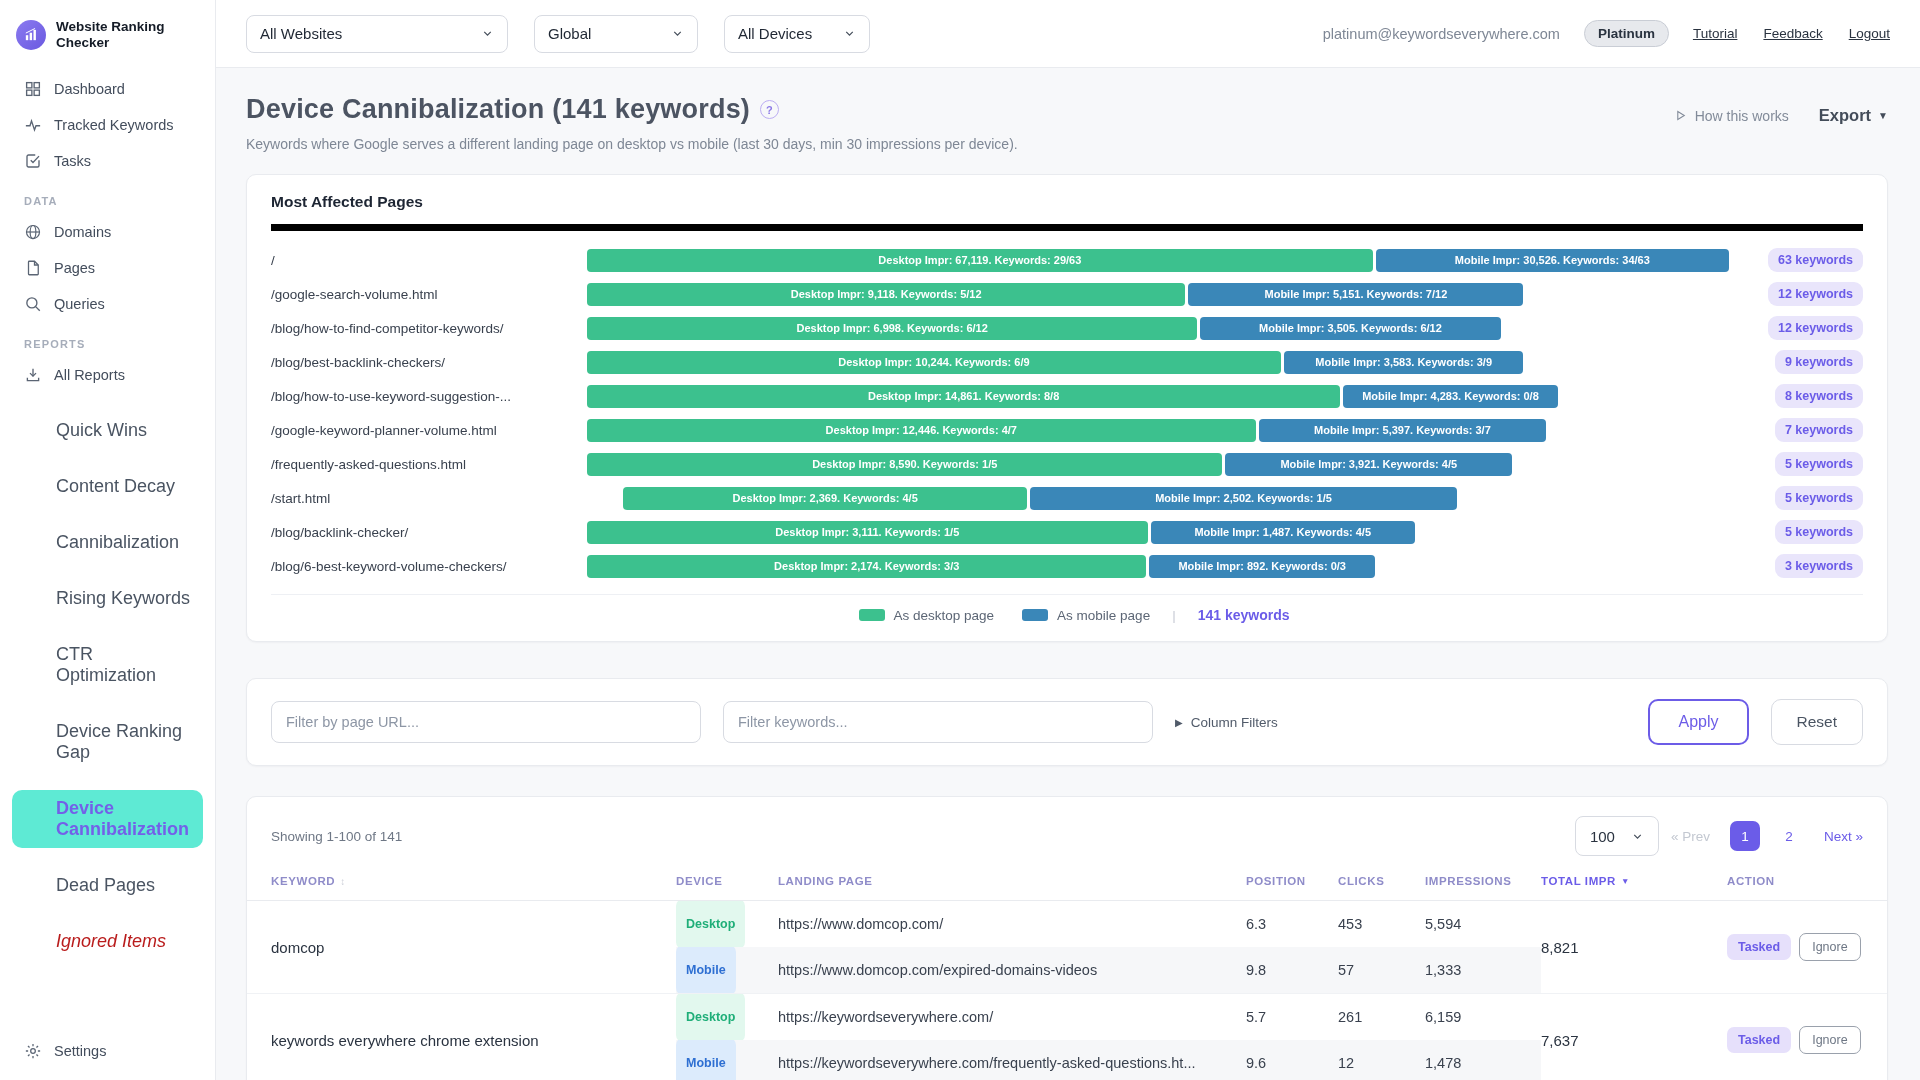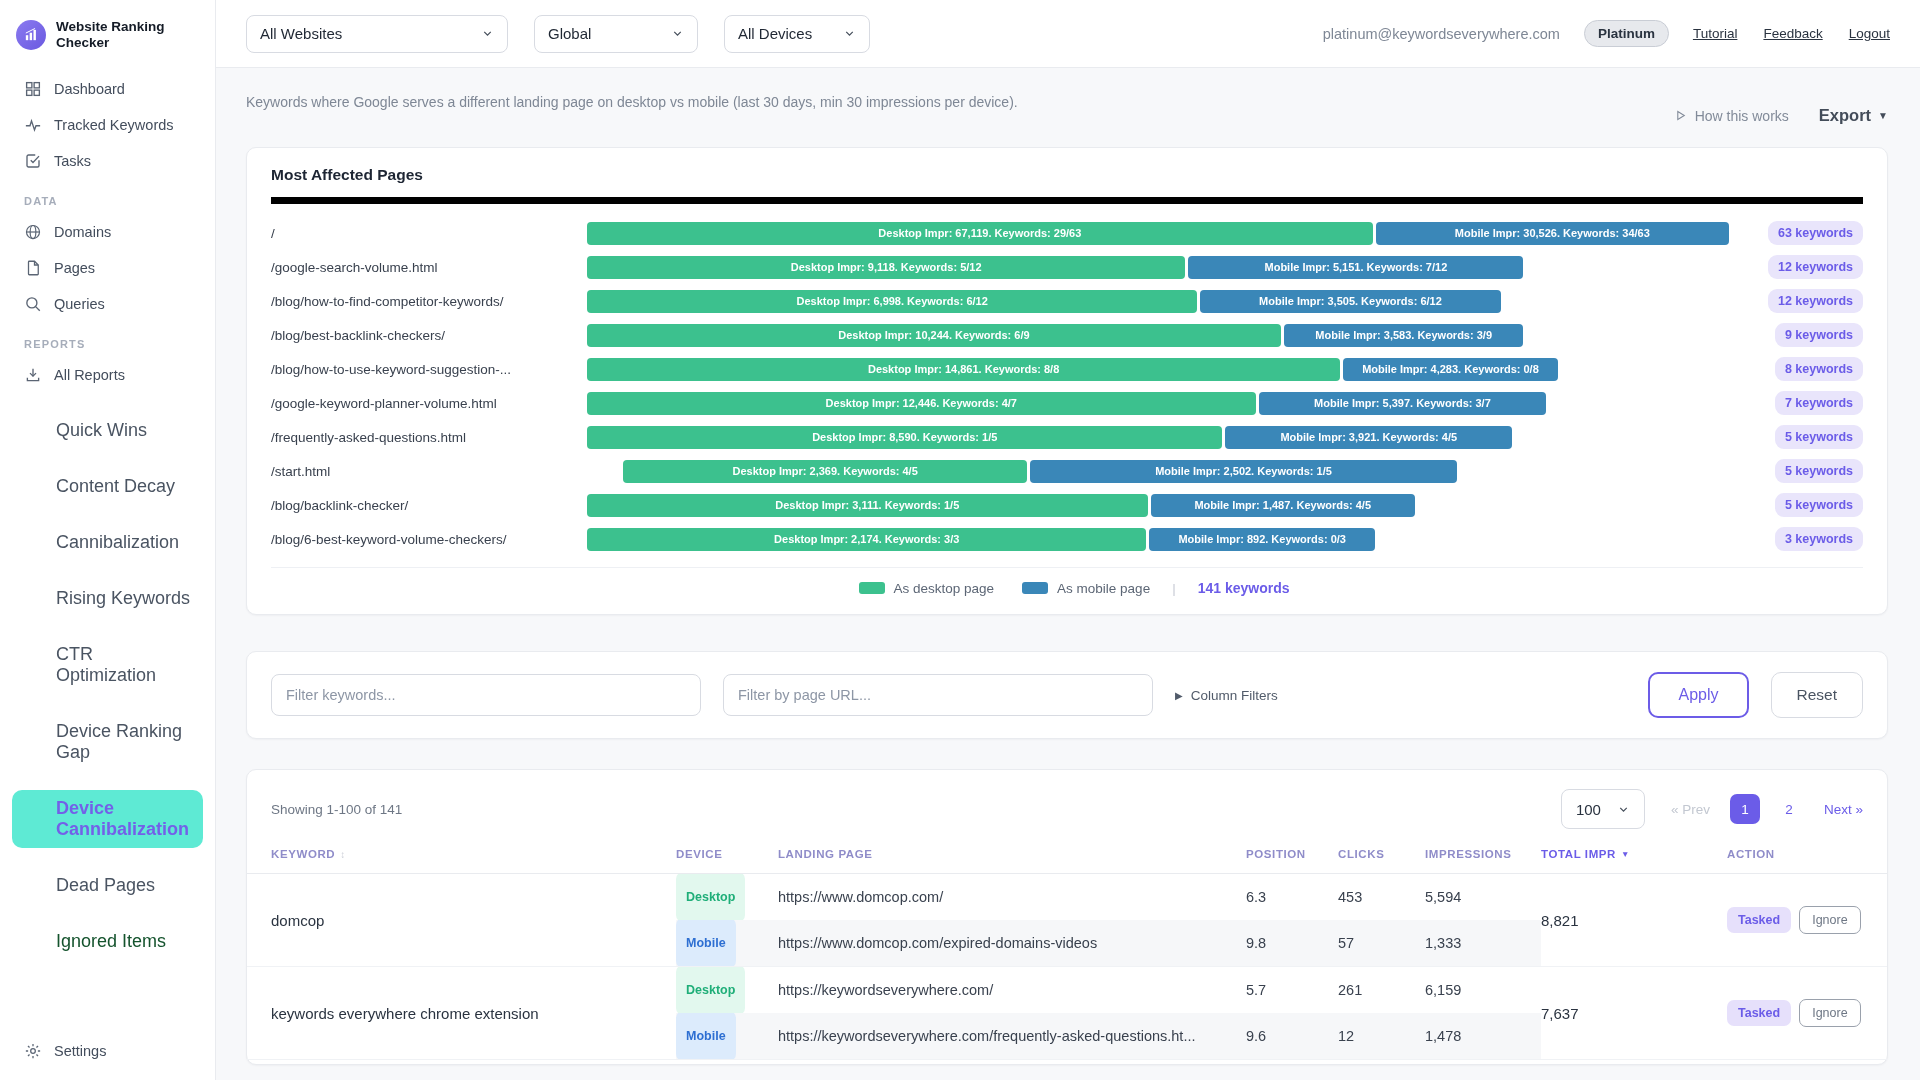--- a/index.html
+++ b/index.html
@@ -11,21 +11,21 @@
   .sidebar{width:216px;background:#fff;border-right:1px solid #e9ebef;display:flex;flex-direction:column;flex:0 0 auto;}
   .logo-row{display:flex;align-items:center;gap:10px;padding:19px 14px 15px 16px;}
   .logo-badge{width:30px;height:30px;border-radius:50%;background:linear-gradient(135deg,#8b7bf0,#6a59e0);display:flex;align-items:center;justify-content:center;flex:0 0 auto;}
   .brand{font-size:13.5px;font-weight:bold;color:#141b26;line-height:1.15;}
   nav{flex:1;padding:6px 10px 0;overflow:hidden;}
   .nav-item{display:flex;align-items:center;gap:12px;padding:9px 14px;border-radius:8px;color:#434d5c;font-size:14.5px;cursor:pointer;}
   .nav-item .ico{width:18px;height:18px;color:#5b6574;display:flex;flex:0 0 auto;}
   .section-label{font-size:11px;font-weight:bold;color:#a6adba;letter-spacing:1.2px;padding:16px 14px 7px;}
   .sub-item{padding:8px 12px 8px 44px;font-size:18px;color:#4a5462;border-radius:10px;cursor:pointer;margin:19px 2px;}
   .sub-item.active{background:#5eead4;color:#7360e8;font-weight:bold;}
-  .sub-item.muted{color:#14532d;}
+  .sub-item.muted{color:#b91c1c;font-style:italic;}
   .settings-row{display:flex;align-items:center;gap:12px;padding:16px 24px 20px;color:#434d5c;font-size:14.5px;cursor:pointer;}
   .settings-row .ico{width:18px;height:18px;color:#5b6574;display:flex;}
 
   
   .main{flex:1;display:flex;flex-direction:column;min-width:0;}
   .topbar{height:68px;background:#fff;border-bottom:1px solid #e9ebef;display:flex;align-items:center;padding:0 30px;flex:0 0 auto;}
   .selects{display:flex;gap:26px;}
   .select{height:38px;border:1px solid #d8dbe2;border-radius:8px;display:flex;align-items:center;justify-content:space-between;padding:0 13px;font-size:15px;color:#1f2733;cursor:pointer;background:#fff;}
   .select .chev{color:#444d5a;display:flex;}
   .sel-0{width:262px;} .sel-1{width:164px;} .sel-2{width:146px;}
@@ -70,21 +70,21 @@
   .col-filters{color:#515b6a;font-size:13.5px;display:flex;align-items:center;gap:8px;cursor:pointer;}
   .col-filters .tri{font-size:10px;color:#515b6a;}
   .f-spacer{flex:1;}
   .apply-btn{height:46px;padding:0 28px;border:2px solid #6c5ce7;background:#fff;color:#6c5ce7;font-size:16px;border-radius:10px;cursor:pointer;font-family:"Liberation Sans",sans-serif;}
   .reset-btn{height:46px;padding:0 25px;border:1px solid #d8dbe2;background:#fff;color:#4a5462;font-size:15.5px;border-radius:10px;cursor:pointer;font-family:"Liberation Sans",sans-serif;}
 
   
   .table-card{padding-bottom:4px;}
   .t-toolbar{display:flex;align-items:center;padding:19px 24px 17px;}
   .showing{font-size:13.5px;color:#6e7785;}
-  .t-right{margin-left:auto;display:flex;align-items:center;gap:26px;}
+  .t-right{margin-left:auto;display:flex;align-items:center;gap:12px;}
   .psize{border:1px solid #d8dbe2;border-radius:8px;height:40px;padding:0 14px;display:flex;align-items:center;gap:16px;font-size:15px;color:#2a3340;cursor:pointer;background:#fff;}
   .psize .chev{color:#444d5a;display:flex;}
   .pagination{display:flex;align-items:center;gap:20px;font-size:14px;}
   .pg-prev{color:#c3c8d1;font-size:13.5px;}
   .pg-num{min-width:30px;height:30px;display:flex;align-items:center;justify-content:center;border-radius:7px;color:#6b5ce8;cursor:pointer;font-size:13.5px;}
   .pg-num.active{background:#6b5ce8;color:#fff;}
   .pg-next{color:#6b5ce8;cursor:pointer;font-size:13.5px;}
   .grid-cols{display:grid;grid-template-columns:405px 102px 468px 92px 87px 116px 186px 1fr;}
   .thead{padding:2px 24px 13px;font-size:11.5px;font-weight:bold;letter-spacing:.6px;color:#8f8cc9;border-bottom:1px solid #e9ebef;}
   .th{display:flex;align-items:center;gap:5px;}
@@ -249,20 +249,24 @@
             <span class="tb-link">Feedback</span>
             <span class="tb-link">Logout</span>
           </span>
       </div>
     </header>
 
     <div class="content">
 
       <div class="page-head">
         <div>
+          <h1>
+              <span>Device Cannibalization (141 keywords)</span>
+              <span class="help-badge">?</span>
+            </h1>
           <div class="subtitle">Keywords where Google serves a different landing page on desktop vs mobile (last 30 days, min 30 impressions per device).</div>
         </div>
         <div class="head-right">
           <span class="how">
             <span class="tri">
                 <svg width="13" height="13" viewBox="0 0 24 24" fill="none" stroke="currentColor" stroke-width="2">
                   <path d="M7 4.5l12 7.5-12 7.5z"></path>
                 </svg>
               </span>
             <span>How this works</span>
@@ -386,22 +390,22 @@
             <span class="leg-item">
               <span class="sw" style="background: rgb(58, 135, 184);"></span>
               <span>As mobile page</span>
             </span>
             <span class="leg-sep">|</span>
             <span class="leg-total">141 keywords</span>
           </div>
       </section>
 
       <section class="card filter-card">
+        <input class="f-input" type="text" placeholder="Filter by page URL..." style="">
         <input class="f-input" type="text" placeholder="Filter keywords..." style="">
-        <input class="f-input" type="text" placeholder="Filter by page URL..." style="">
         <span class="col-filters">
           <span class="tri">▶</span>
           <span>Column Filters</span>
         </span>
         <span class="f-spacer"></span>
         <button class="apply-btn">Apply</button>
         <button class="reset-btn">Reset</button>
       </section>
 
       <section class="card table-card">

